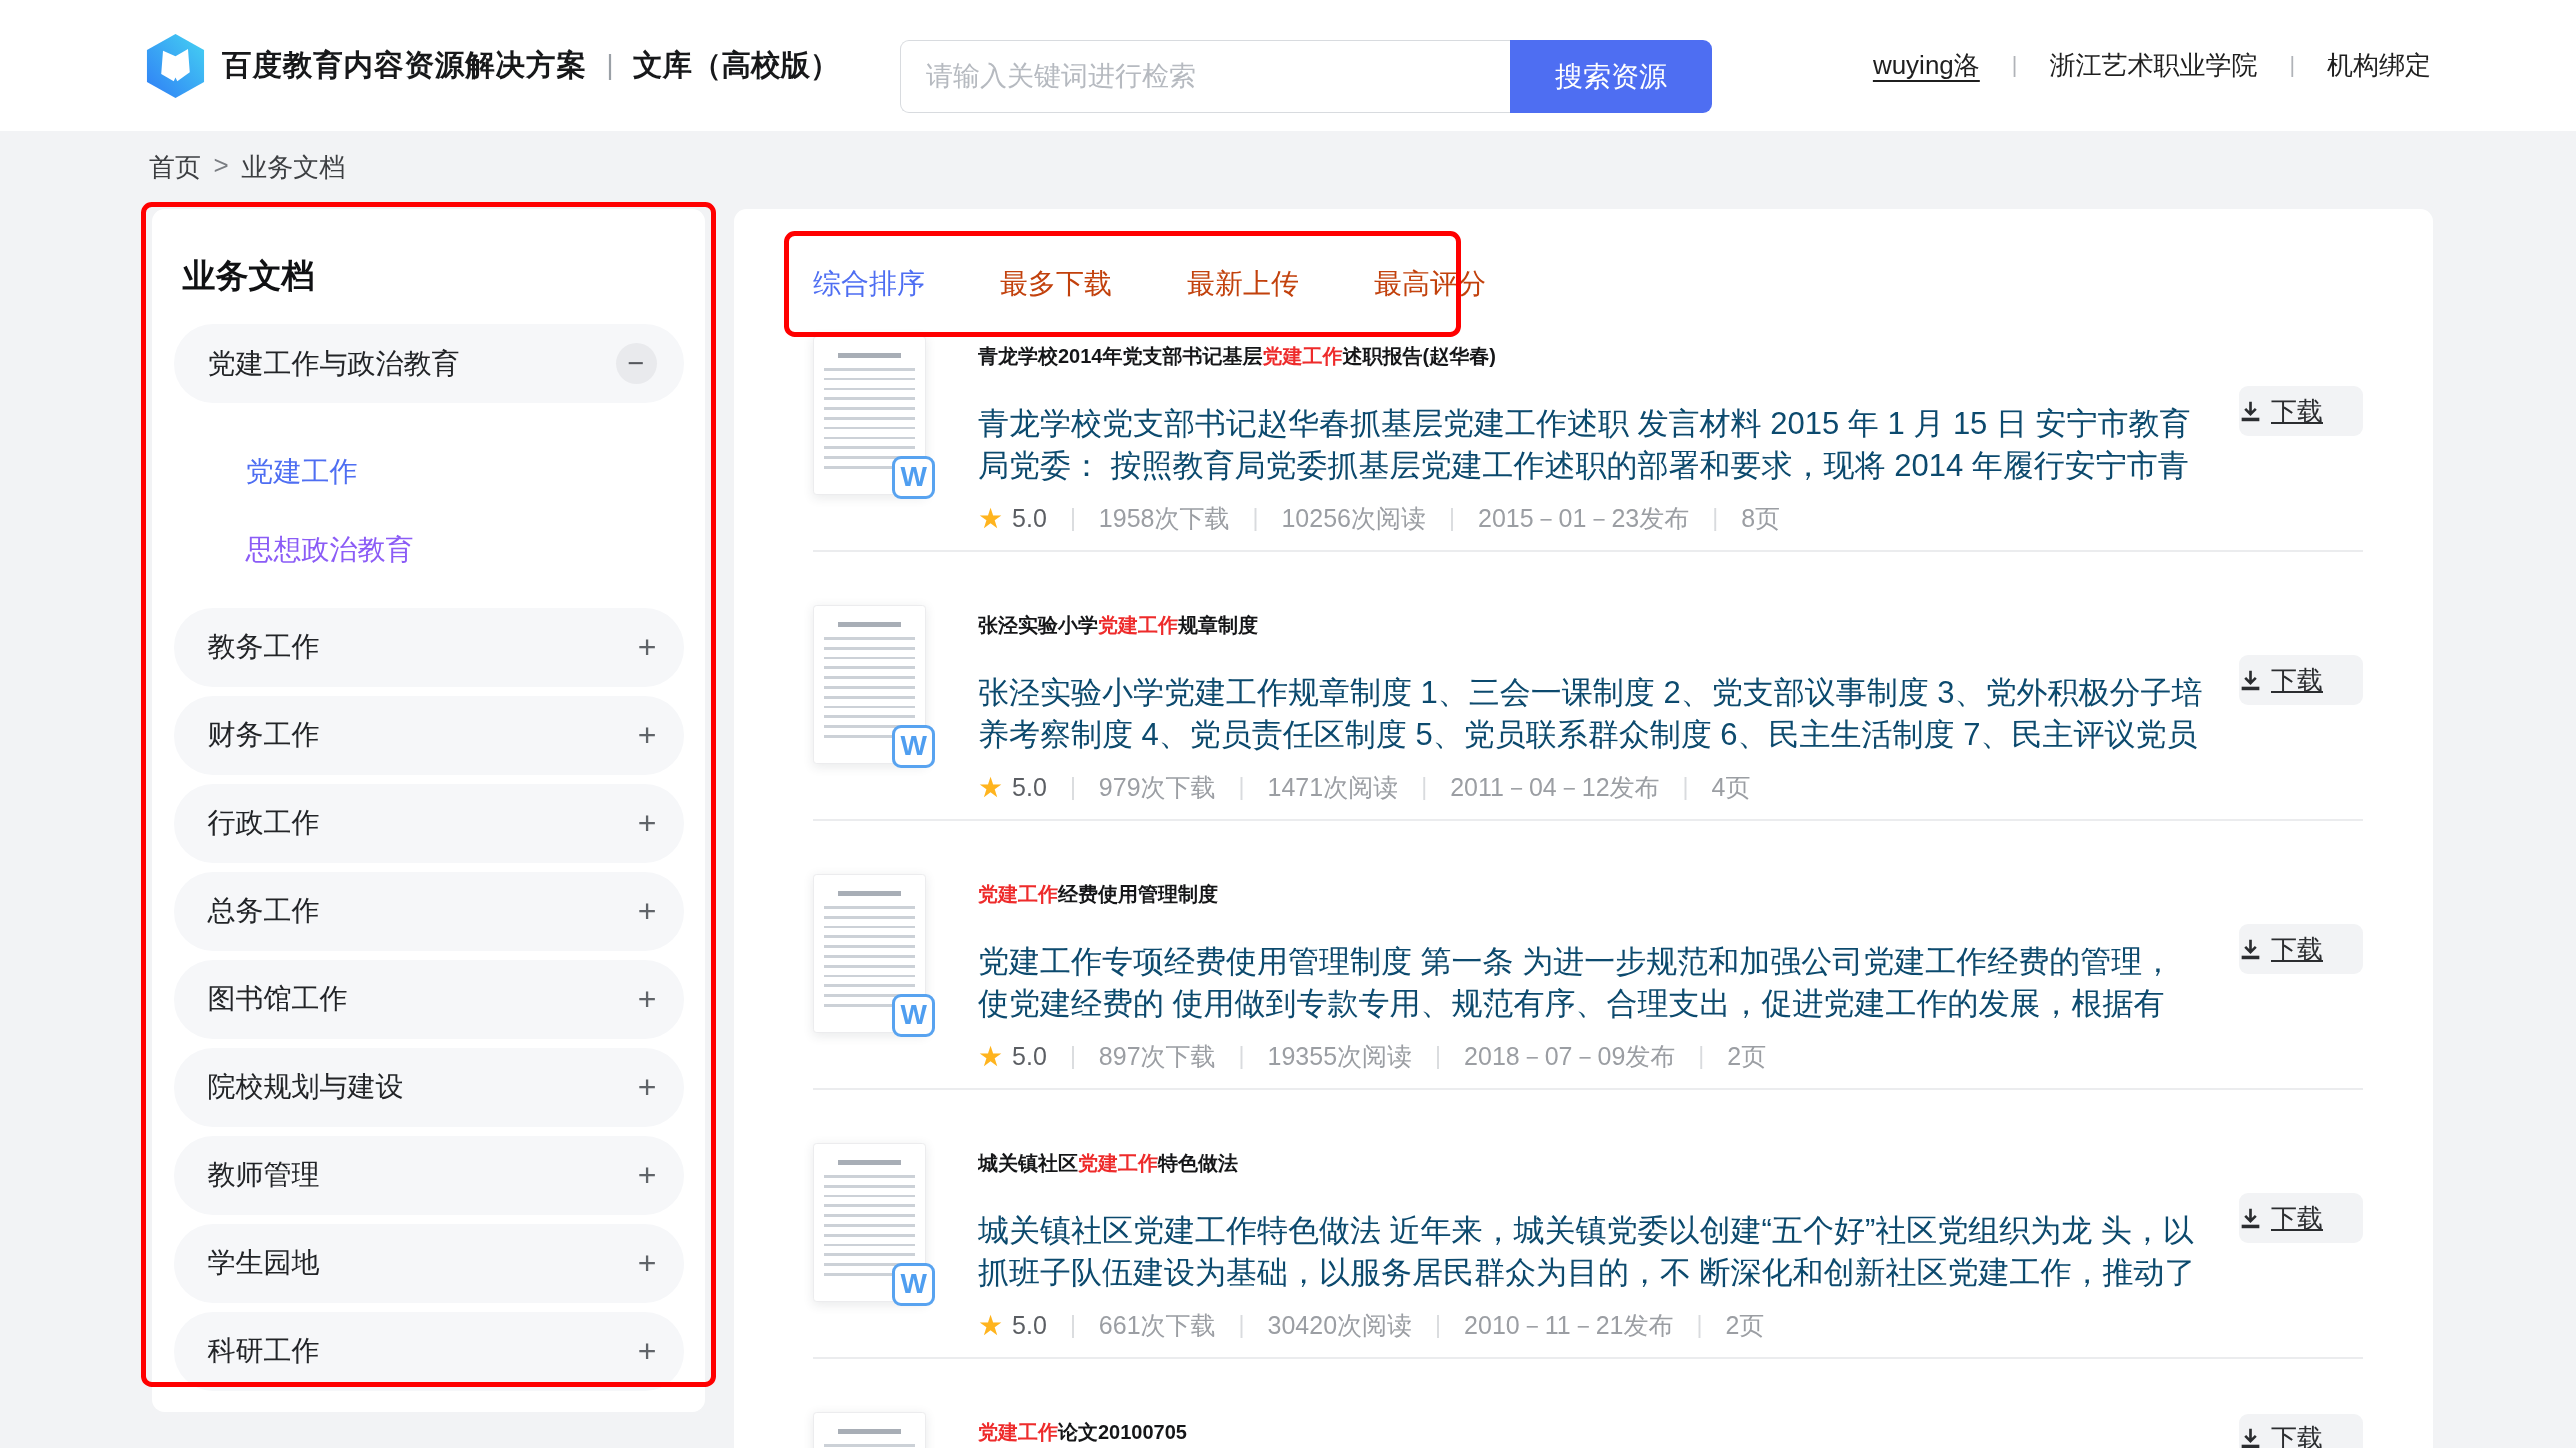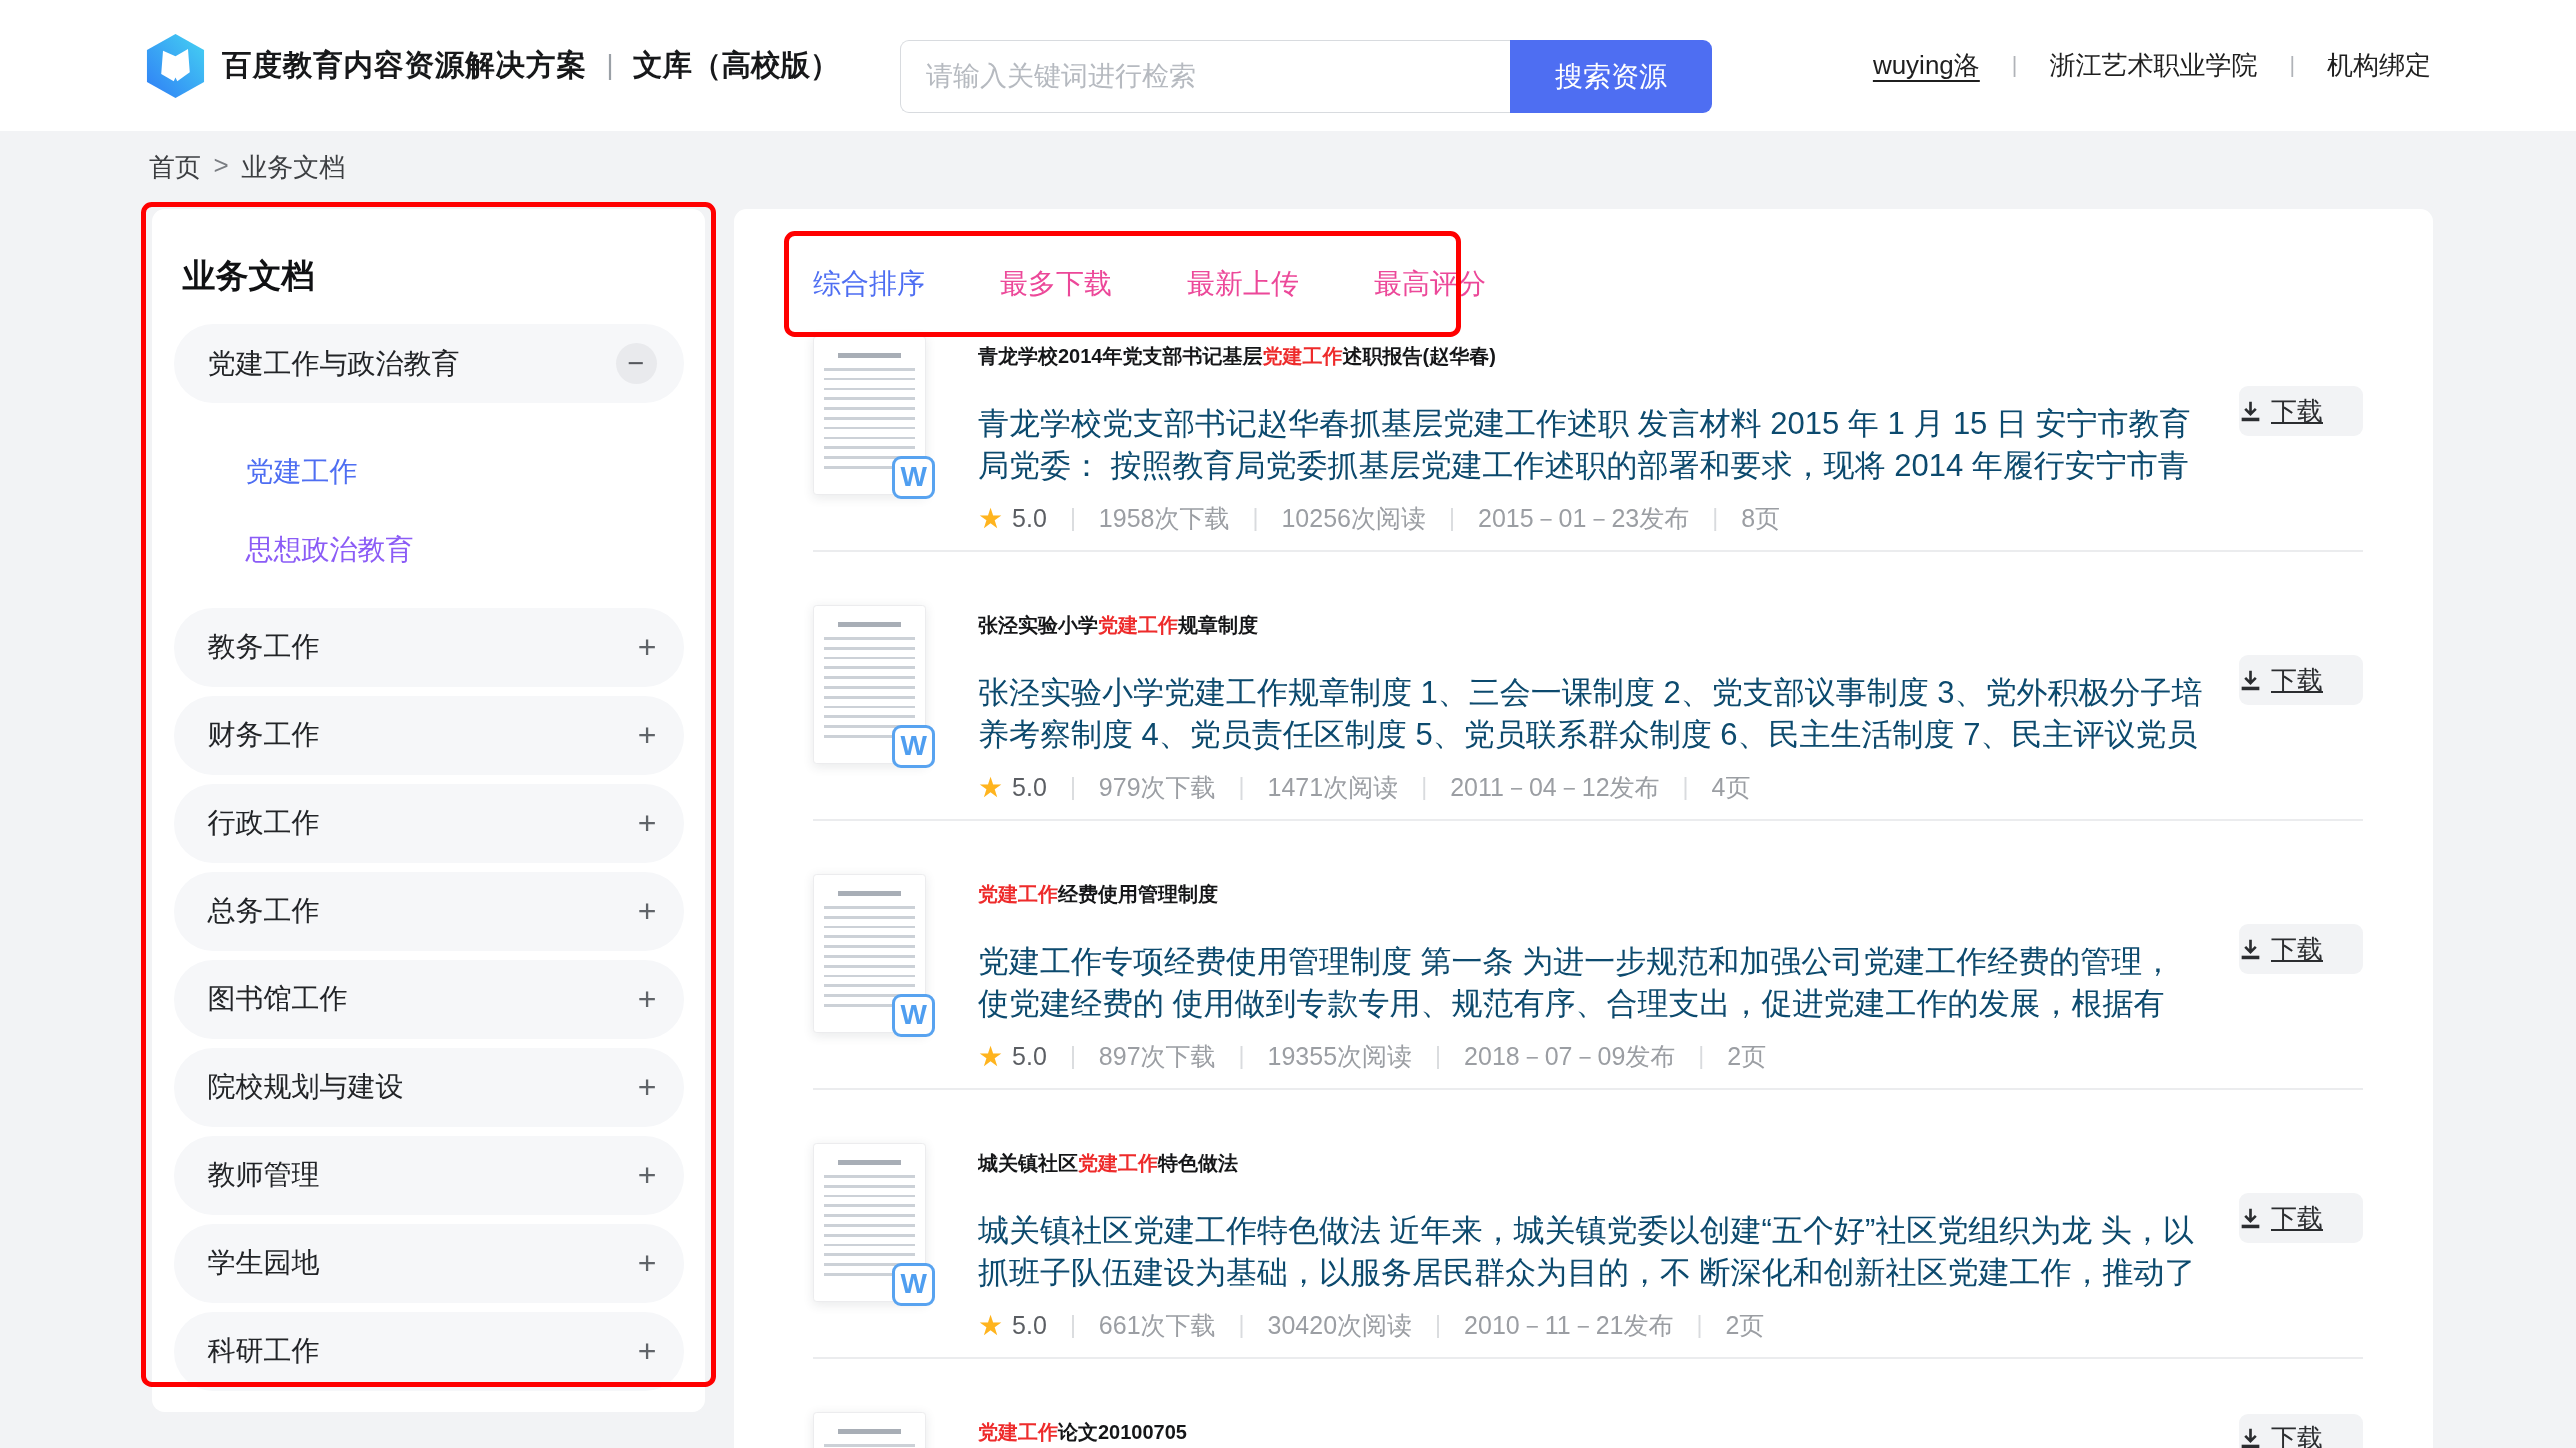--- a/index.html
+++ b/index.html
@@ -37,21 +37,21 @@
   .cat-label { font-size:28px; color:#222427; }
   .plus-glyph { font-size:32px; color:#606469; line-height:1; }
   .minus-circle { width:41px; height:41px; border-radius:50%; background:#e9eaed; display:flex; align-items:center; justify-content:center; font-size:29px; color:#55585d; }
   .subs { padding:21.5px 0 19.7px 0; }
   .sub { padding:19.7px 0 19.7px 72px; font-size:28px; color:#8b5cf6; cursor:pointer; }
   .sub.active { color:#4e6ef2; }
 
   
   .main-card { position:absolute; left:734px; top:209px; width:1699px; height:1343px; background:#ffffff; border-radius:12.5px; }
   .tabs { display:flex; gap:75px; padding:57px 0 0 79px; }
-  .tab { font-size:28px; color:#ec4899; cursor:pointer; line-height:36px; }
+  .tab { font-size:28px; color:#c2410c; cursor:pointer; line-height:36px; }
   .tab.active { color:#4e6ef2; }
 
   .results { margin:34px 70px 0 79px; }
   .row { position:relative; display:flex; height:269px; align-items:flex-start; }
   .row + .row::before { content:""; position:absolute; top:-55px; left:0; right:0; height:1.8px; background:#ebecee; }
 
   .thumb-wrap { position:relative; width:115px; flex:none; }
   .thumb { width:113px; height:159px; background:#fff; border:0.9px solid #ececee; border-radius:3.6px; box-shadow:0 2.7px 10.7px rgba(40,50,60,.10); padding:14.3px 9.8px 10.7px; cursor:pointer; }
   .thumb::before { content:""; display:block; margin:1.8px auto 10.7px; width:68%; height:4.5px; background:#a8aeb6; }
   .thumb::after { content:""; display:block; height:106px; background:repeating-linear-gradient(to bottom, #ccd1d7 0 2.7px, transparent 2.7px 9.8px); }

